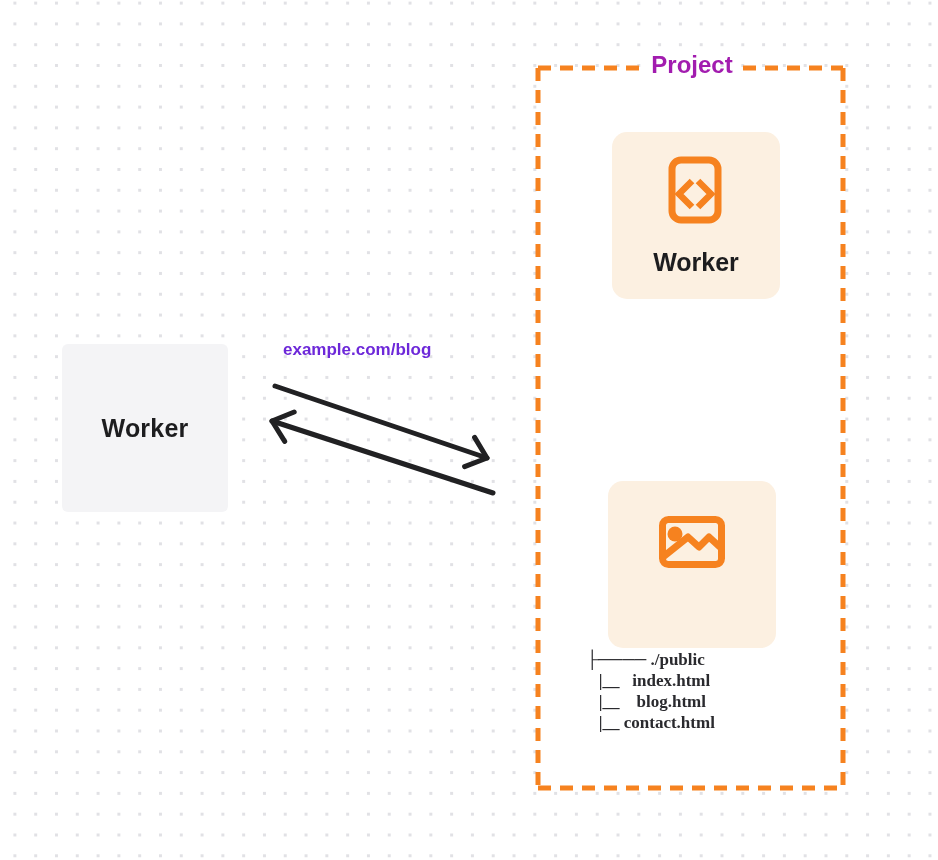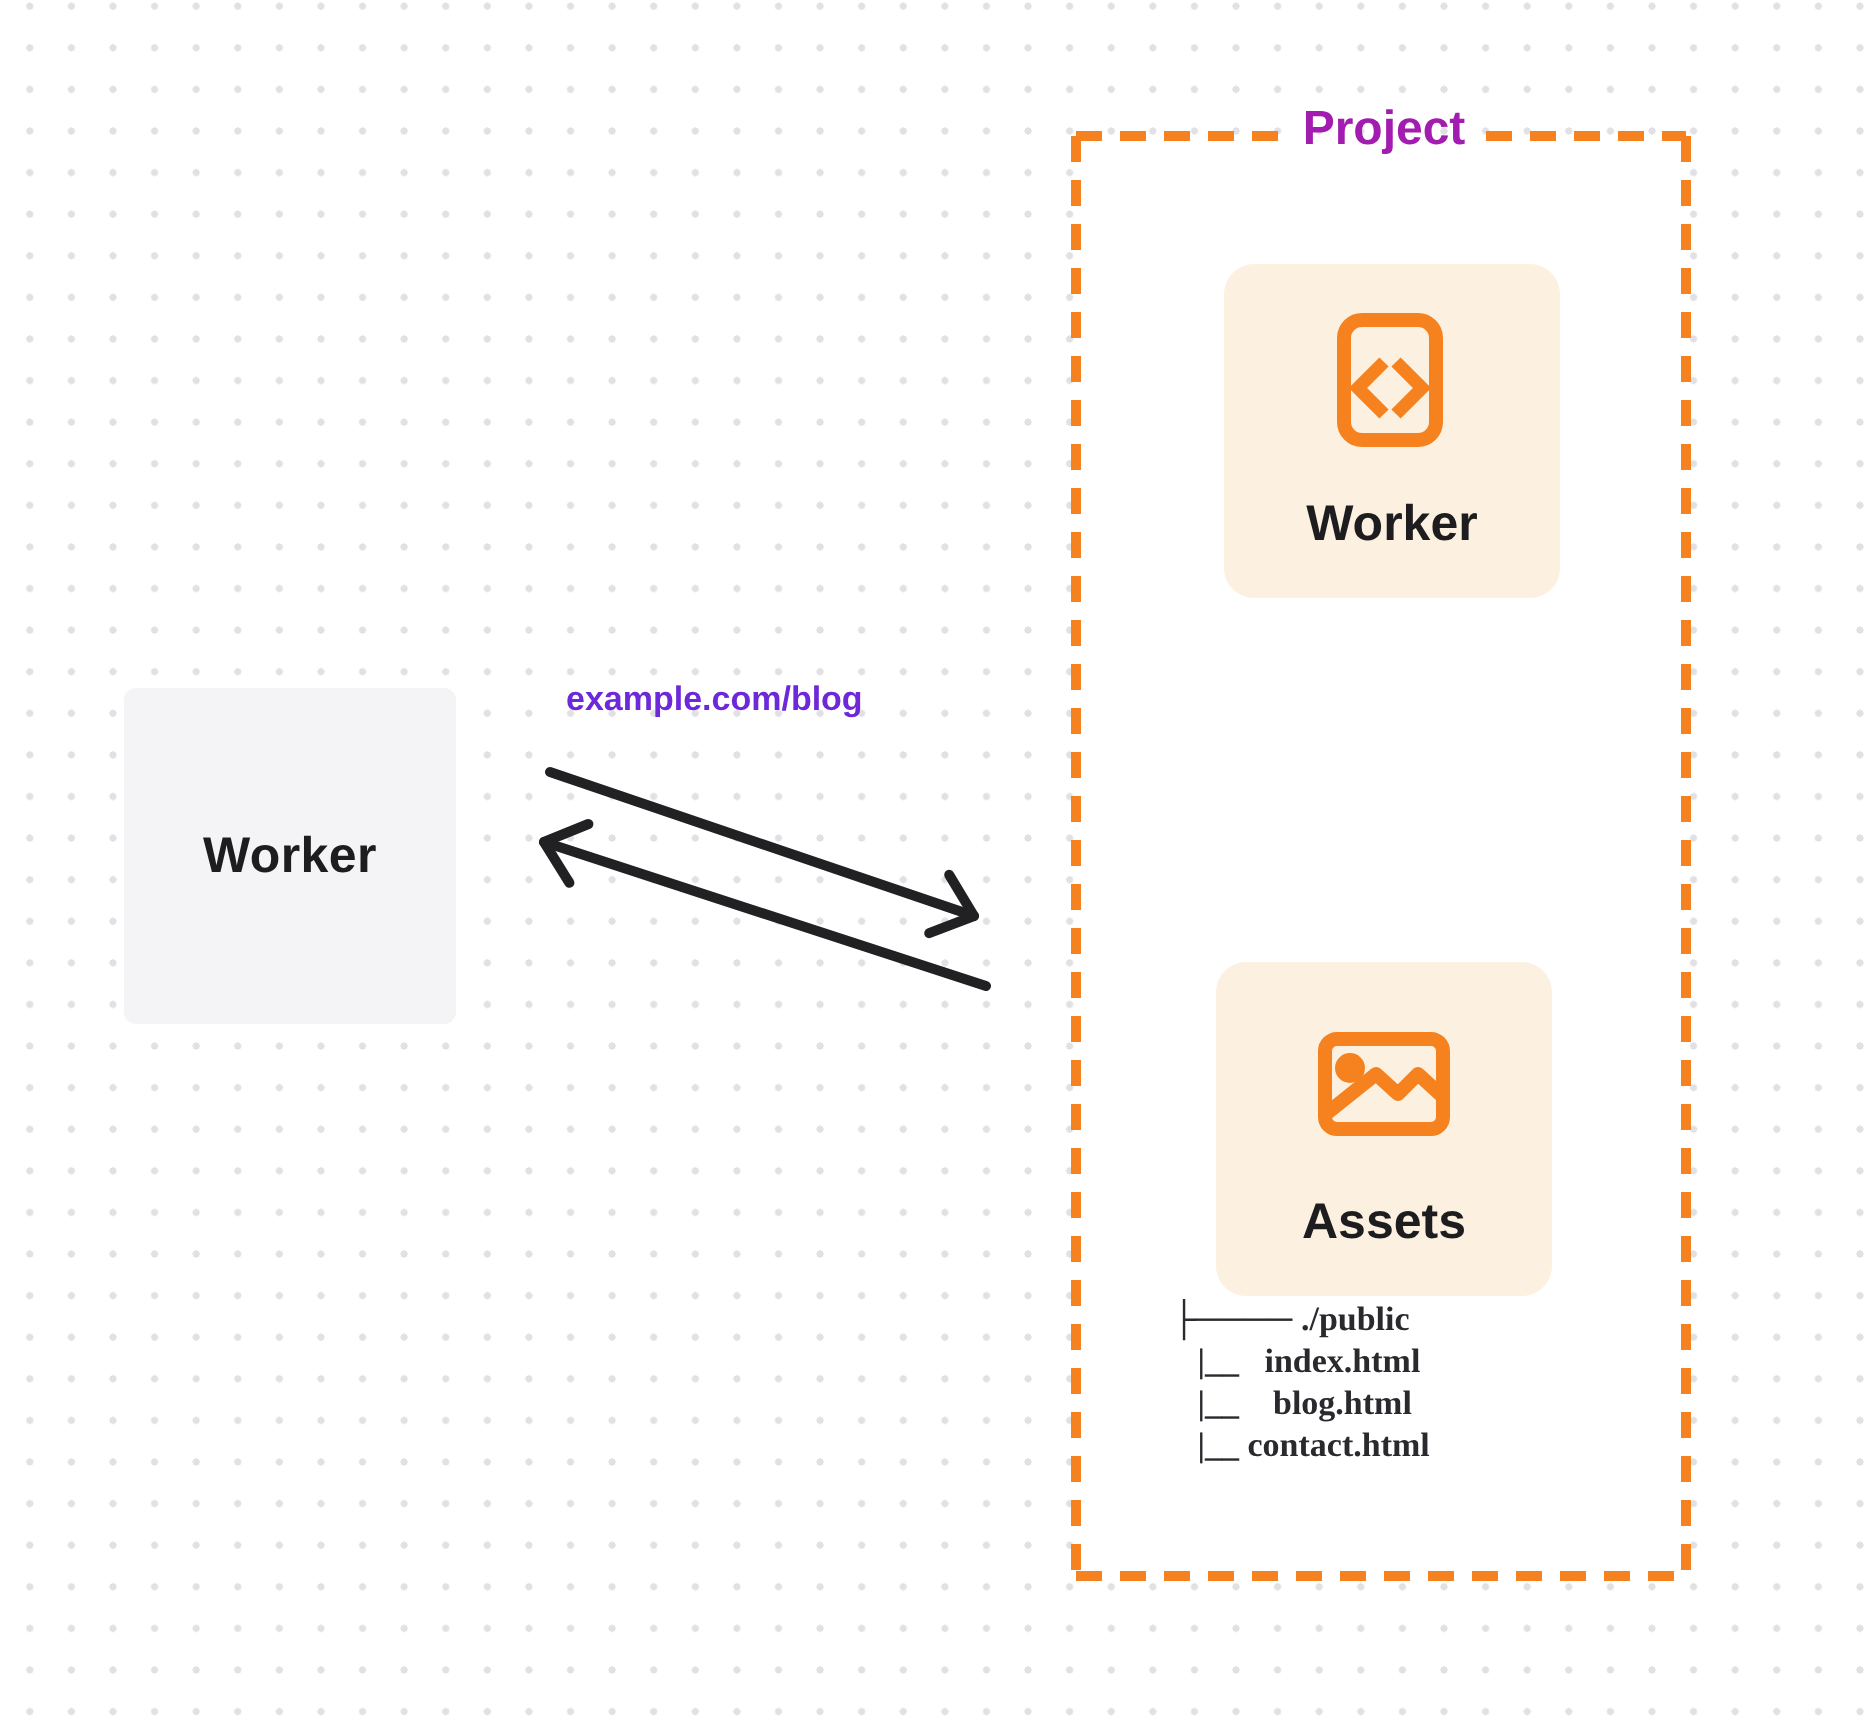--- a/index.html
+++ b/index.html
@@ -69,21 +69,20 @@
   </svg>
   <div class="card-label">Worker</div>
 </div>
 
 <div class="card card-assets">
   <svg class="icon" width="68" height="55" viewBox="0 0 68 55">
     <rect x="4.5" y="4.5" width="59" height="45" rx="6" fill="none" stroke="#F6821F" stroke-width="7"></rect>
     <circle cx="17" cy="19" r="7.5" fill="#F6821F"></circle>
     <path d="M5 42 L30 22 L41 32 L51 22 L63 33" fill="none" stroke="#F6821F" stroke-width="7" stroke-linejoin="round" stroke-linecap="round"></path>
   </svg>
-  <div class="card-label">Assets</div>
 </div>
 
 <pre class="file-tree">├──── ./public
    |__   index.html
    |__    blog.html
    |__ contact.html</pre>
 
 <svg class="overlay" width="938" height="860" viewBox="0 0 938 860">
   <g stroke="#F6821F" stroke-width="5" stroke-dasharray="13 9" fill="none">
     <line x1="538" y1="68" x2="641" y2="68"></line>

